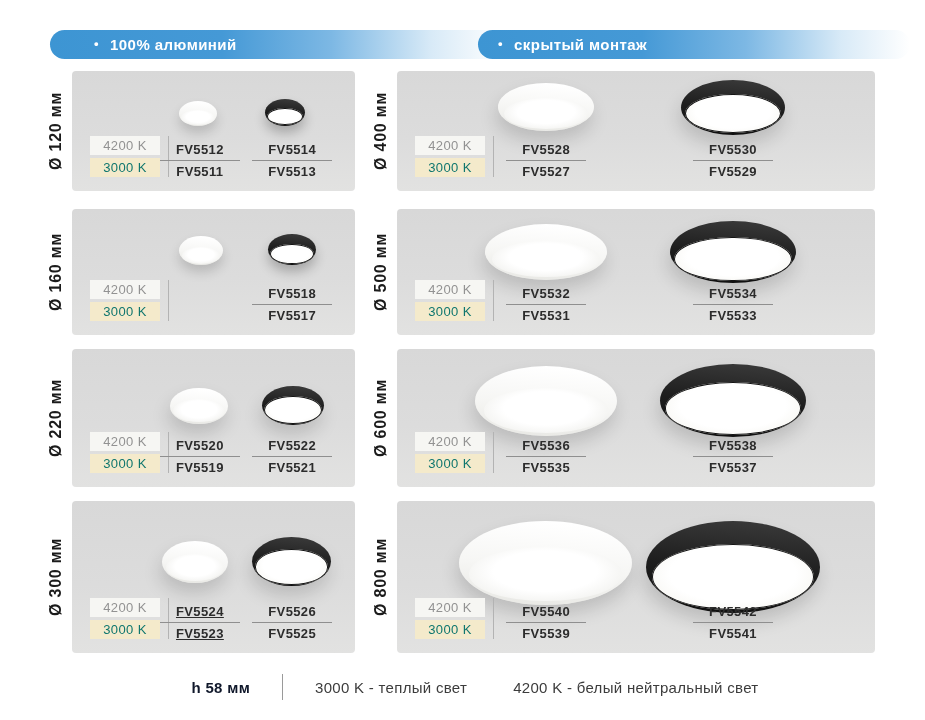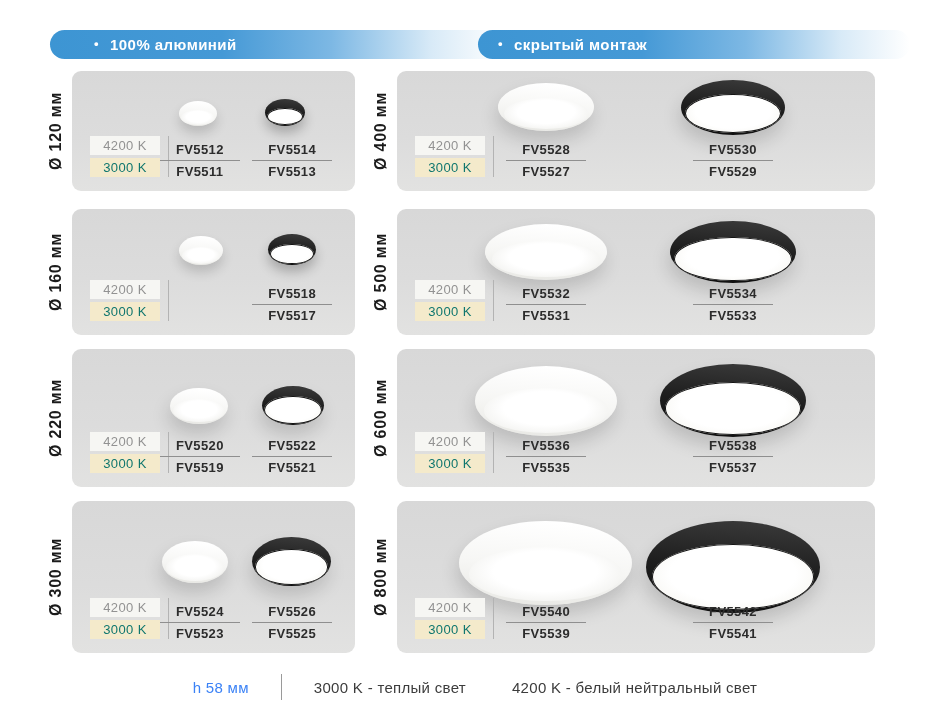--- a/index.html
+++ b/index.html
@@ -24,21 +24,21 @@
   
   .row{position:absolute;display:flex;}
   .dia{
     width:32px;flex:0 0 32px;display:flex;align-items:center;justify-content:center;
   }
   .dia span{
     transform:rotate(-90deg);white-space:nowrap;
     font-size:16px;font-weight:600;color:#1b1b1b;letter-spacing:.05em;
   }
   .card{
-    position:relative;flex:1;border-radius:9px;
+    position:relative;flex:1;border-radius:4px;
     background:linear-gradient(180deg,#d8d8d8 0%,#dcdcdc 55%,#e2e2e1 100%);
   }
 
   
   .light{position:absolute;}
   .light .body{position:absolute;inset:0;border-radius:50%;}
   .light .lens{position:absolute;border-radius:50%;}
   .light.white .body{
     background:linear-gradient(185deg,#ffffff 8%,#f6f6f4 55%,#e7e7e3 100%);
     box-shadow:0 7px 12px rgba(0,0,0,.16);
@@ -80,21 +80,21 @@
     font-size:13px;font-weight:700;color:#2c2c2c;letter-spacing:.03em;
   }
   .code .sep{width:80px;height:1px;background:#8f8f8f;margin:3px auto;}
 
   
   .footer{
     position:absolute;left:0;top:671px;width:925px;height:32px;
     display:flex;align-items:center;justify-content:center;
     font-size:15px;color:#3c3c3c;letter-spacing:.02em;
   }
-  .footer .h-label{font-weight:400;color:#3b82f6;margin-left:25px;}
+  .footer .h-label{font-weight:700;color:#0f172a;margin-left:25px;}
   .footer .vline{width:1px;height:26px;background:#9a9a9a;margin:0 32px;}
   .footer .desc-gap{width:46px;}
 </style>
 </head>
 <body>
 
 <div class="page">
 
   <div class="badge badge-left">
     <span class="bullet">•</span>
@@ -200,21 +200,21 @@
           <div class="lens"></div>
         </div>
       <div class="light black flat" style="left:180px;top:36px;width:79px;height:49px;">
           <div class="body"></div>
           <div class="lens"></div>
         </div>
       <div class="chips">
         <div class="chip cold">4200 K</div>
         <div class="chip warm">3000 K</div>
       </div>
-      <div class="code" style="left:45.2%;">
+      <div class="code" style="left:45.2%;text-decoration:underline;">
         <div>FV5524</div>
         <div class="sep"></div>
         <div>FV5523</div>
       </div>
       <div class="code" style="left:77.8%;">
         <div>FV5526</div>
         <div class="sep"></div>
         <div>FV5525</div>
       </div>
     </section>

